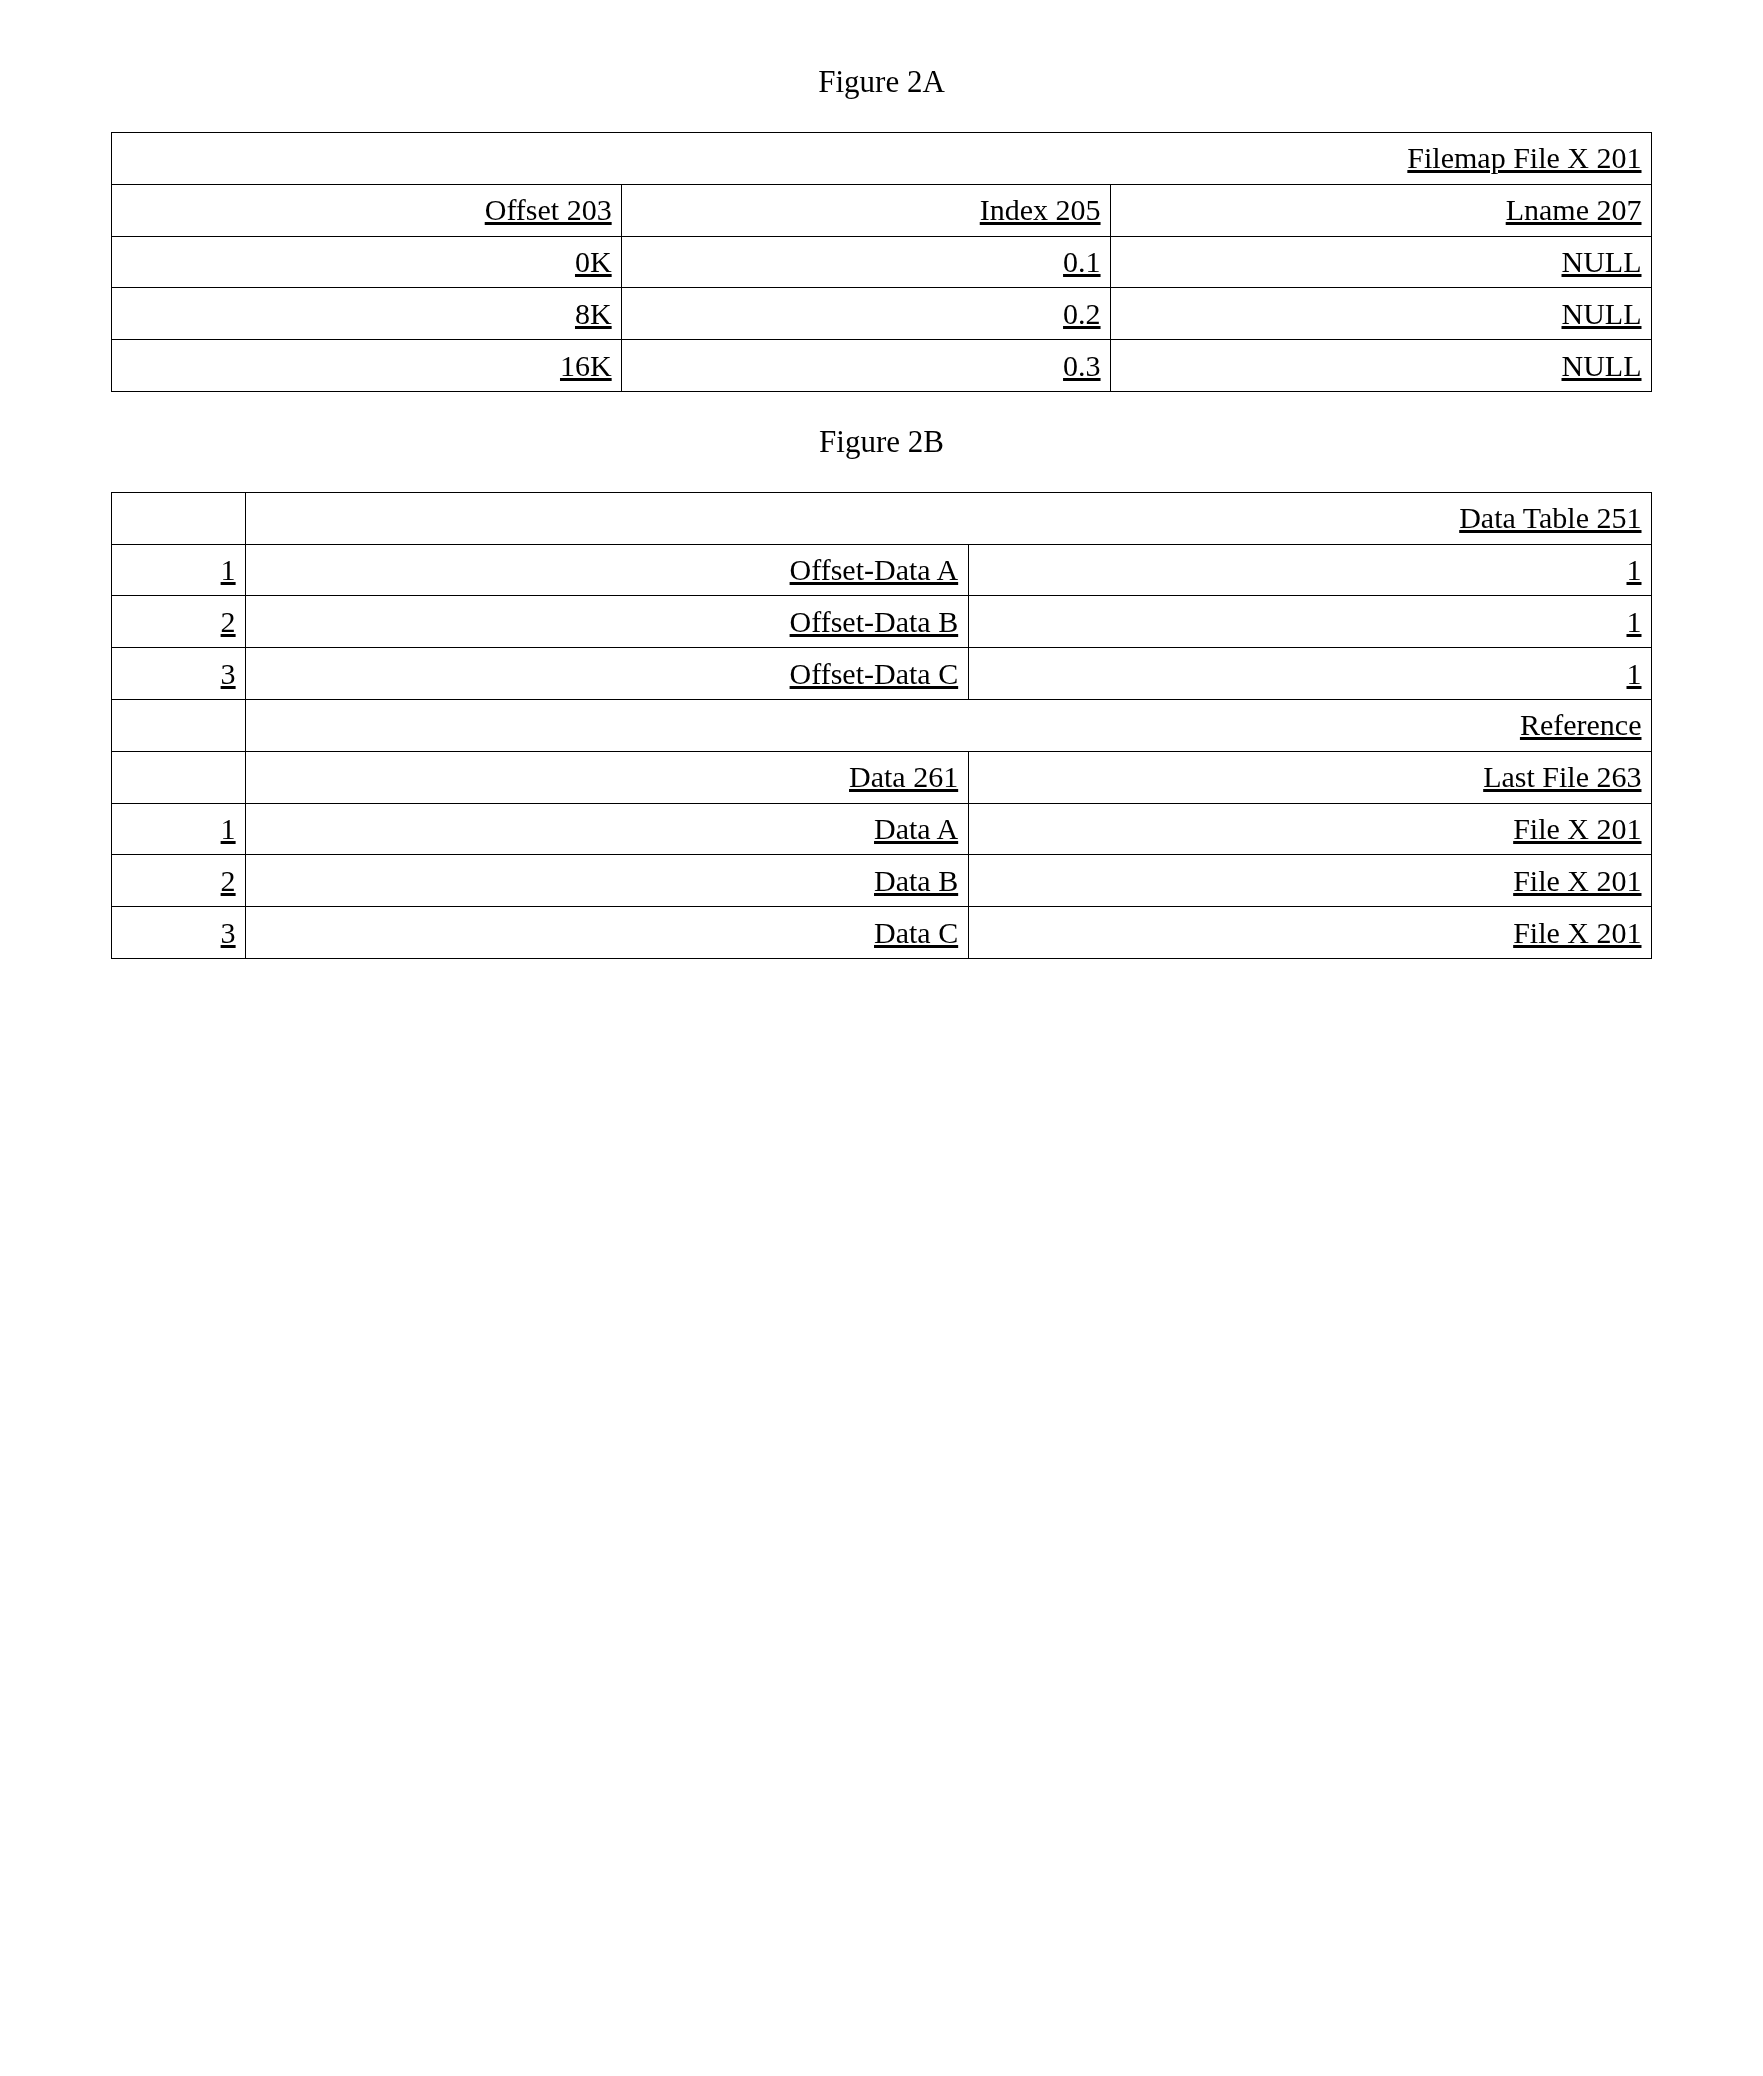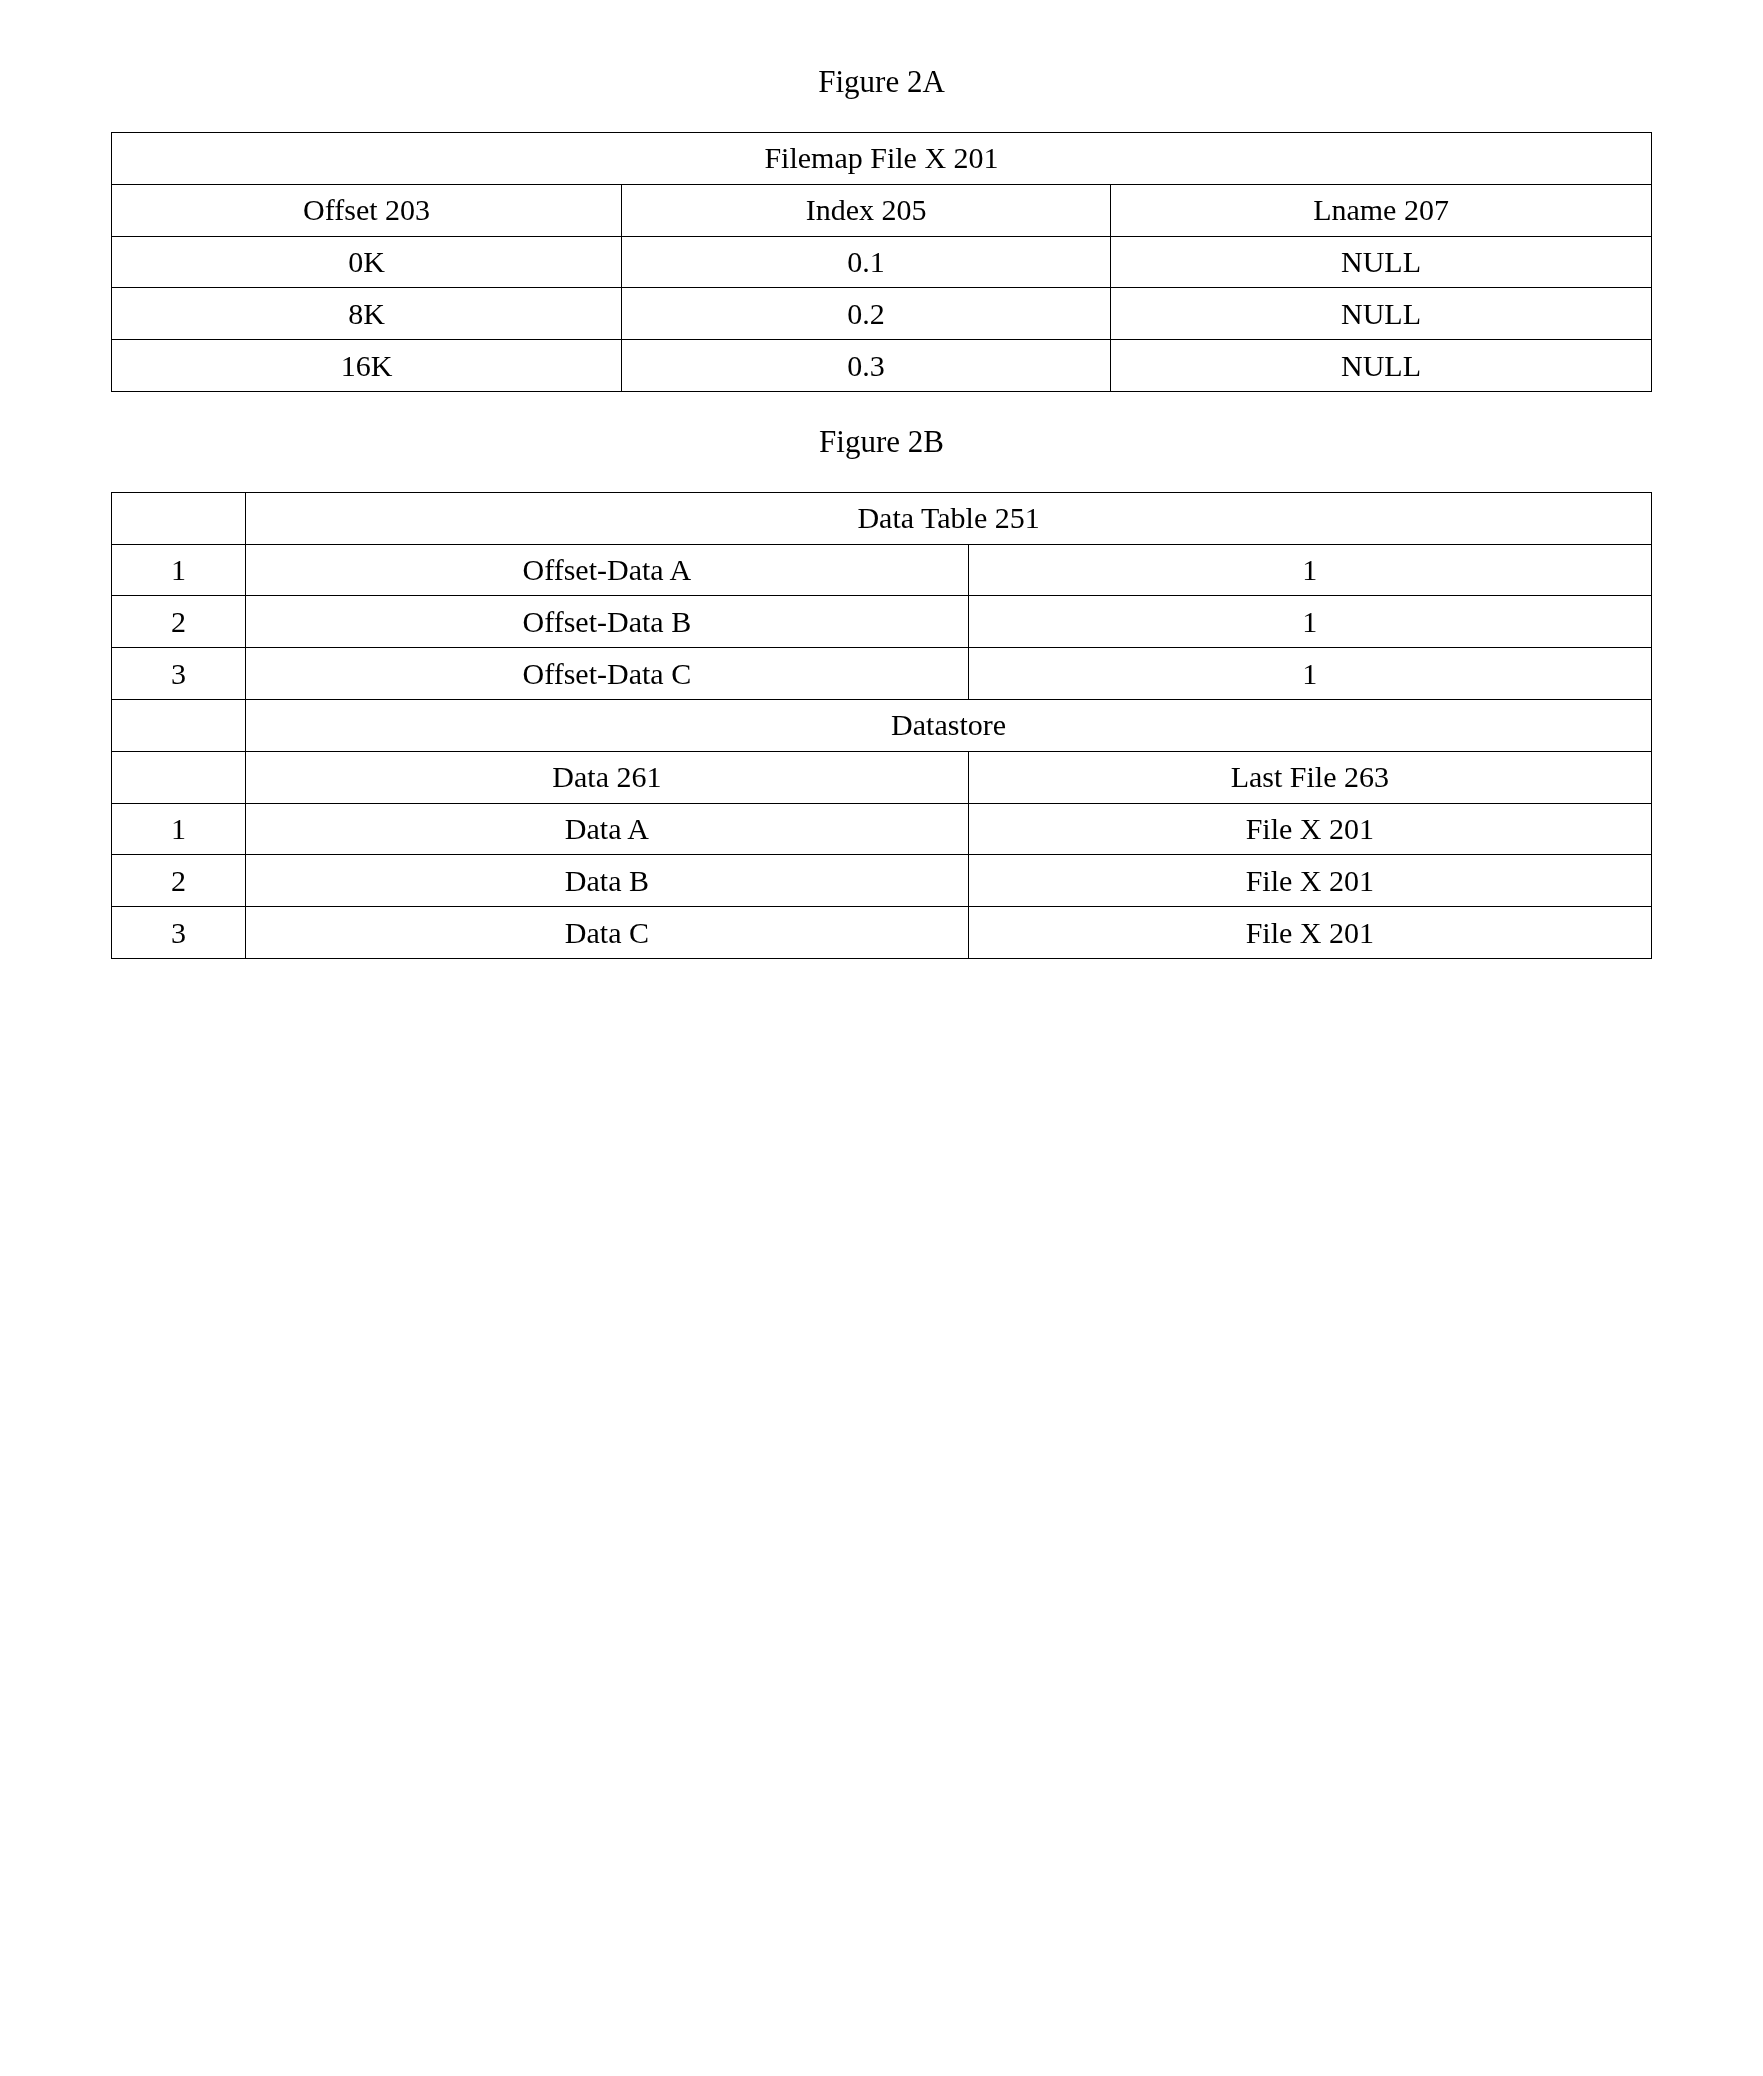--- a/index.html
+++ b/index.html
@@ -18,24 +18,25 @@
     }
     .figure-title-b {
     }
     table {
       width: 100%;
       border-collapse: collapse;
       margin-bottom: 32px;
     }
     td {
       border: 1.2px solid #000000;
-      text-align: center;
+      text-align: right;
       padding: 6.4px 9.5px;
       height: 38px;
       vertical-align: middle;
+      text-decoration: underline;
     }
     .empty-cell {
       
     }
   </style>
 </head>
 <body>
 
 <div class="figure-title">Figure 2A</div>
 
@@ -85,21 +86,21 @@
     <td>Offset-Data B</td>
     <td>1</td>
   </tr>
   <tr>
     <td>3</td>
     <td>Offset-Data C</td>
     <td>1</td>
   </tr>
   <tr>
     <td class="empty-cell"></td>
-    <td colspan="2">Datastore</td>
+    <td colspan="2">Reference</td>
   </tr>
   <tr>
     <td class="empty-cell"></td>
     <td>Data 261</td>
     <td>Last File 263</td>
   </tr>
   <tr>
     <td>1</td>
     <td>Data A</td>
     <td>File X 201</td>

